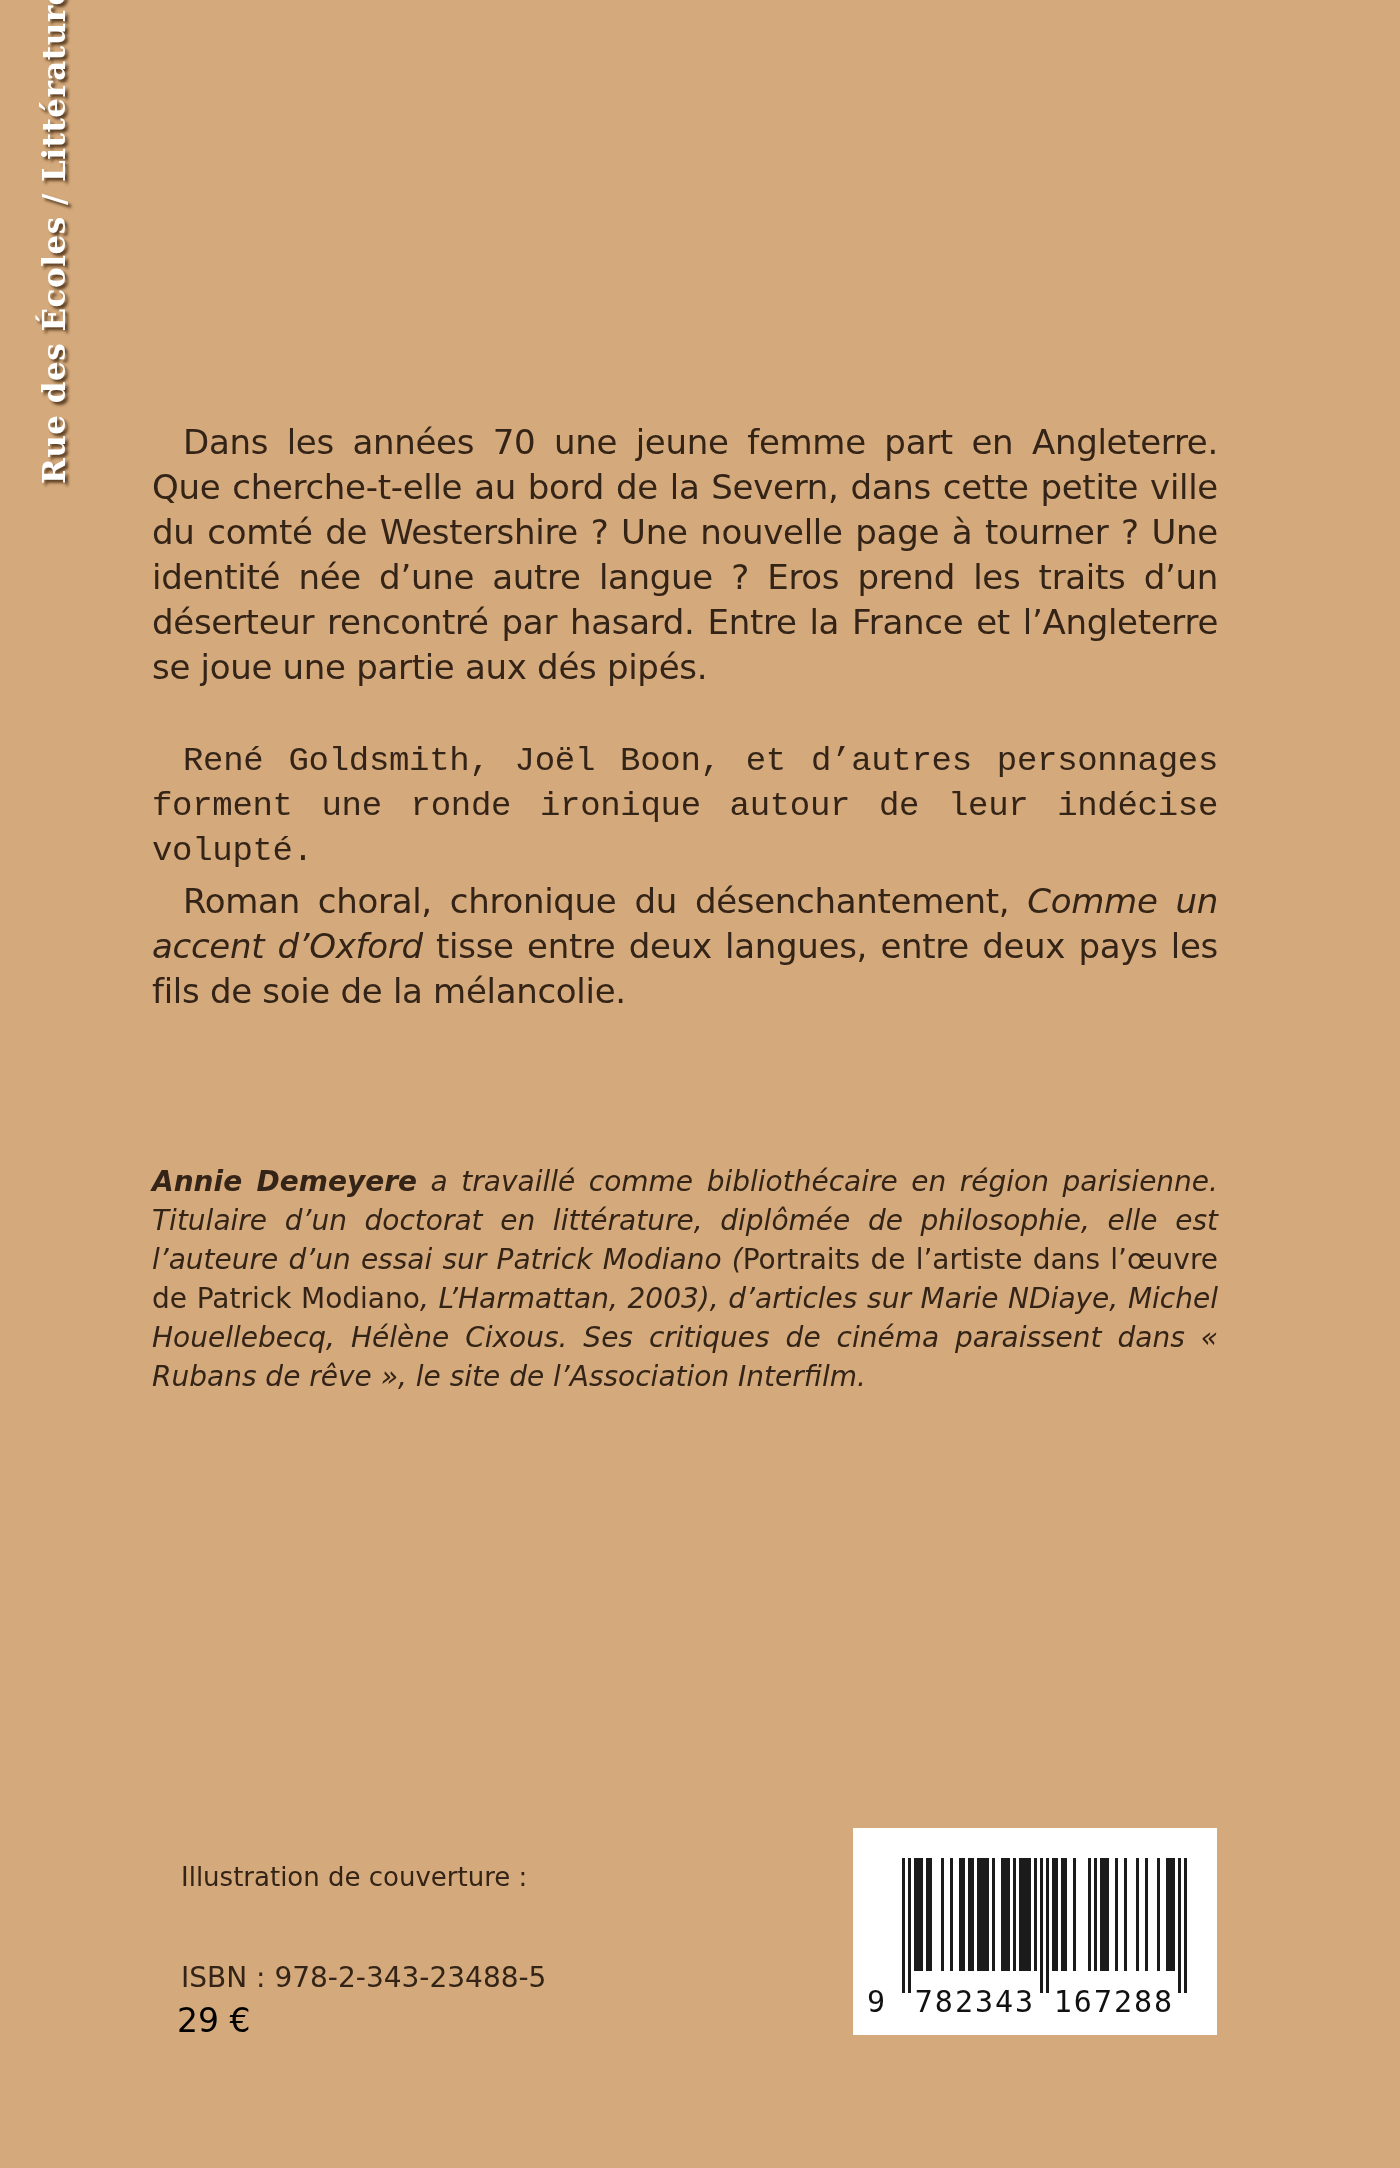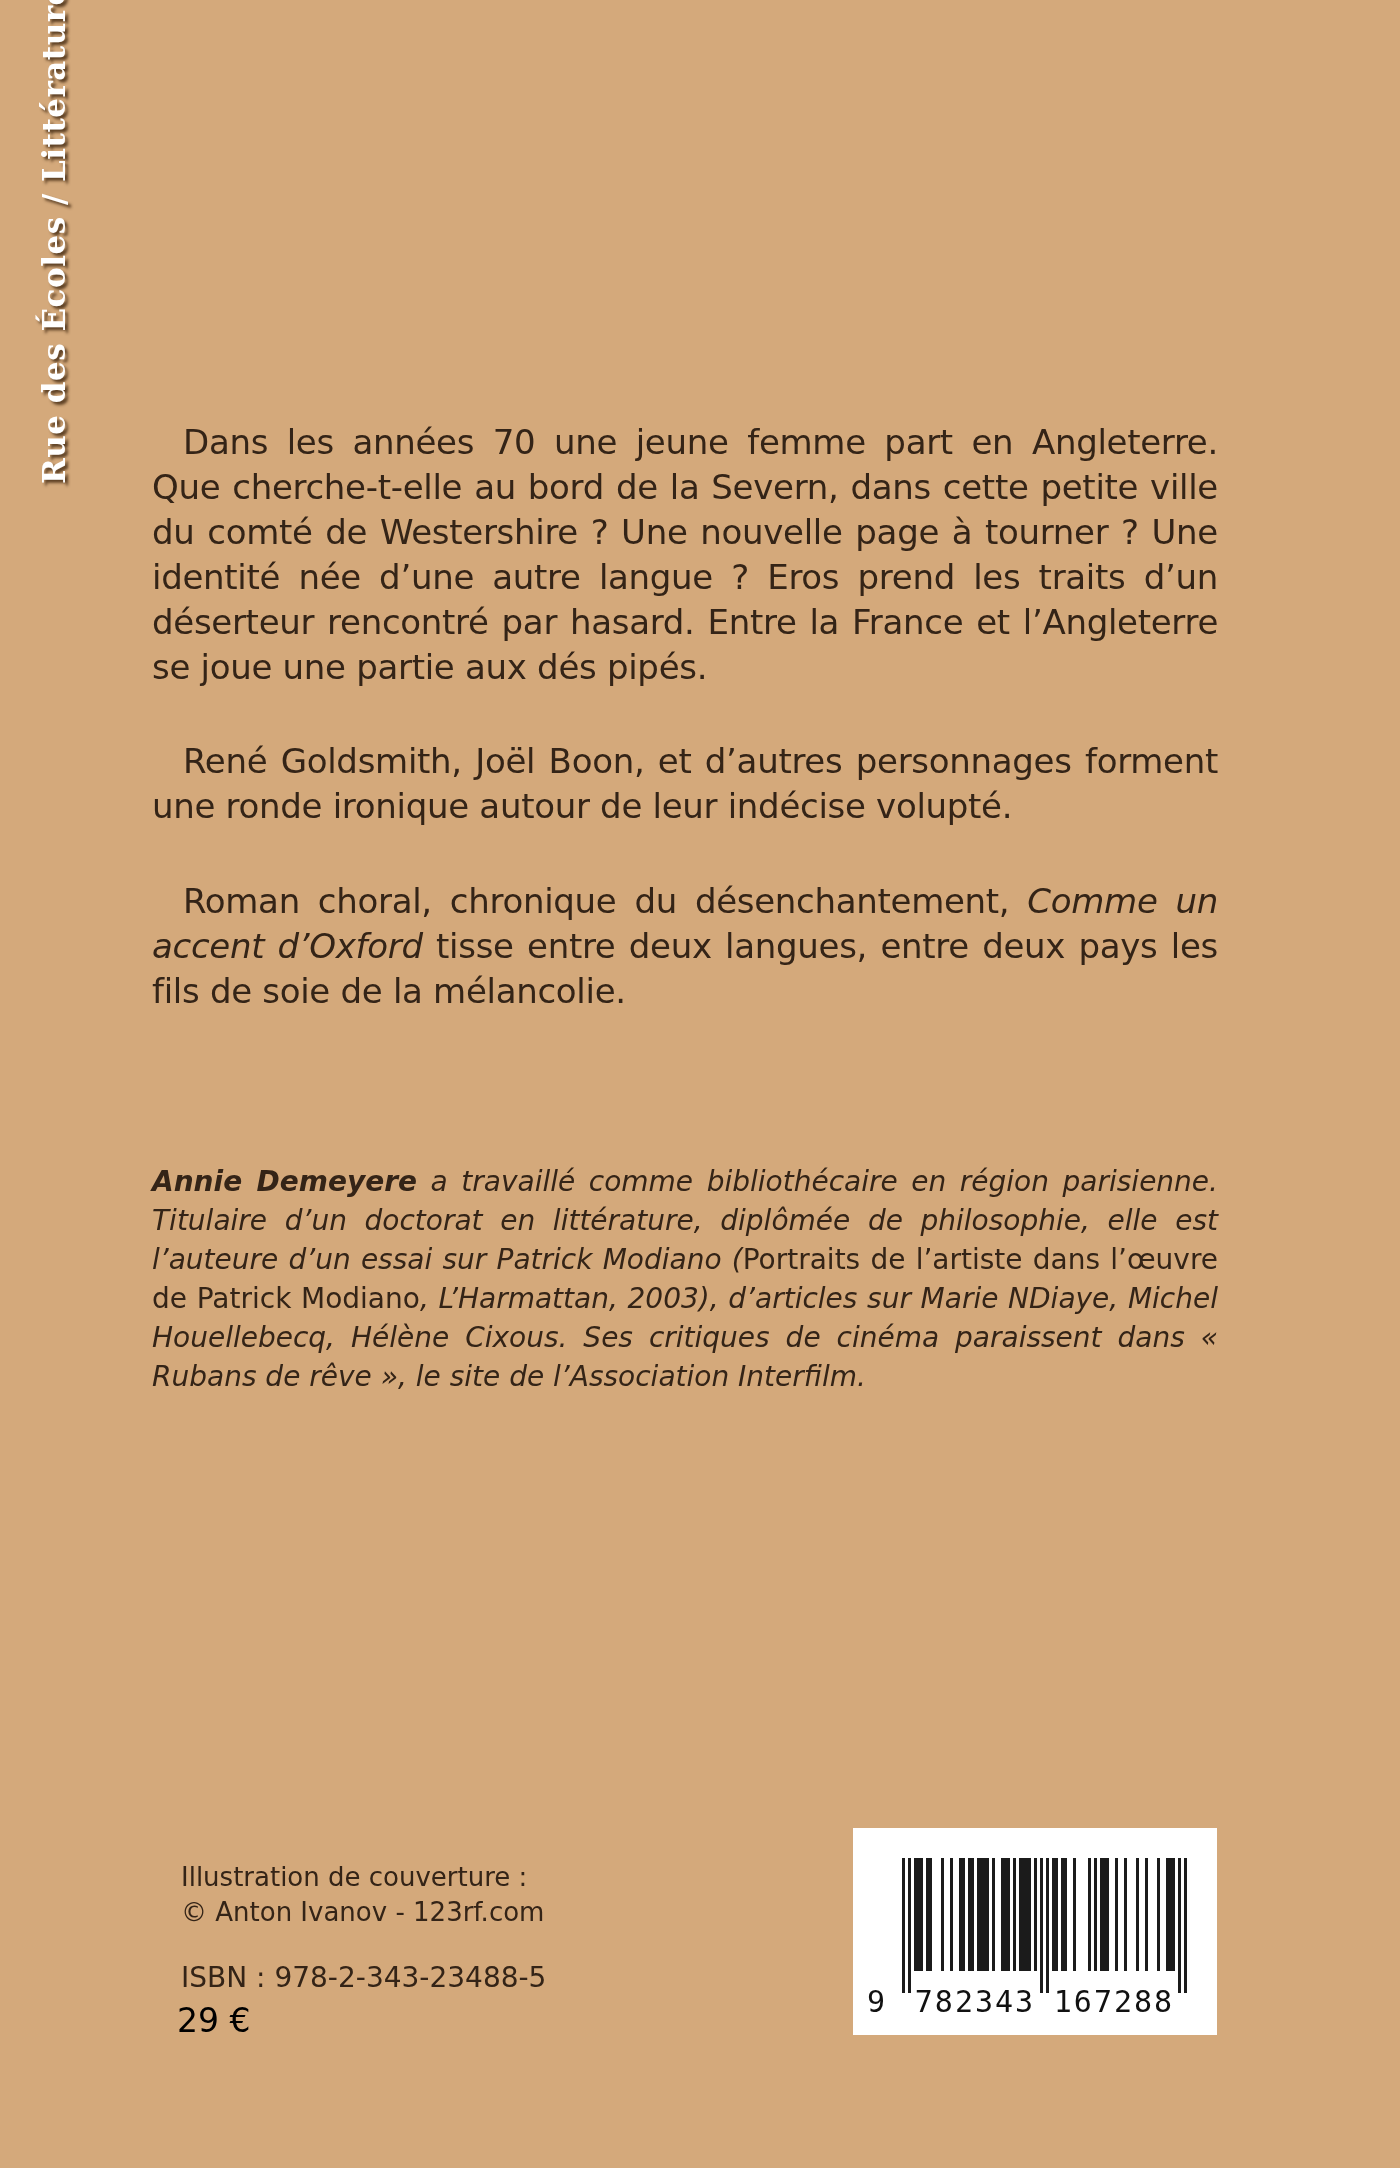--- a/index.html
+++ b/index.html
@@ -29,21 +29,21 @@
   .para {
     position:absolute;
     left:152px; width:1066px;
     font-size:34px; line-height:45px;
     letter-spacing:-0.3px;
     text-align:justify;
     text-indent:31px;
     margin-top:12px;
   }
   .p1 { top:408px; }
-  .p2 { top:727px; }
+  .p2 { top:727px;font-family:Liberation Mono, monospace; }
   .p3 { top:867px; }
   .italic { font-style:italic; }
   
   .bio {
     position:absolute;
     left:152px; width:1066px; top:1134px;
     font-size:28px; line-height:39px;
     font-style:italic;
     text-align:justify;
   }
@@ -101,21 +101,20 @@
   <p class="para p1">Dans les années 70 une jeune femme part en Angleterre. Que cherche-t-elle au bord de la Severn, dans cette petite ville du comté de Westershire ? Une nouvelle page à tourner ? Une identité née d’une autre langue ? Eros prend les traits d’un déserteur rencontré par hasard. Entre la France et l’Angleterre se joue une partie aux dés pipés.</p>
 
   <p class="para p2">René Goldsmith, Joël Boon, et d’autres personnages forment une ronde ironique autour de leur indécise volupté.</p>
 
   <p class="para p3"><span>Roman choral, chronique du désenchantement, </span><span class="italic">Comme un accent d’Oxford</span><span> tisse entre deux langues, entre deux pays les fils de soie de la mélancolie.</span></p>
 
   <p class="bio"><b>Annie Demeyere</b><span> a travaillé comme bibliothécaire en région parisienne. Titulaire d’un doctorat en littérature, diplômée de philosophie, elle est l’auteure d’un essai sur Patrick Modiano (</span><span class="roman">Portraits de l’artiste dans l’œuvre de Patrick Modiano</span><span>, L’Harmattan, 2003), d’articles sur Marie NDiaye, Michel Houellebecq, Hélène Cixous. Ses critiques de cinéma paraissent dans « Rubans de rêve », le site de l’Association Interfilm.</span></p>
 
   <div class="credit">
     <div>Illustration de couverture :</div>
-    <div>© Anton Ivanov - 123rf.com</div>
   </div>
 
   <div class="isbn">ISBN : 978-2-343-23488-5</div>
 
   <div class="price">29 €</div>
 
   <div class="barcode-panel">
     <div class="barcode-bars">
         <div style="position: absolute; top: 0px; background: rgb(27, 27, 27); left: 0px; width: 3px; height: 135px;"></div>
         <div style="position: absolute; top: 0px; background: rgb(27, 27, 27); left: 6px; width: 3px; height: 135px;"></div>

